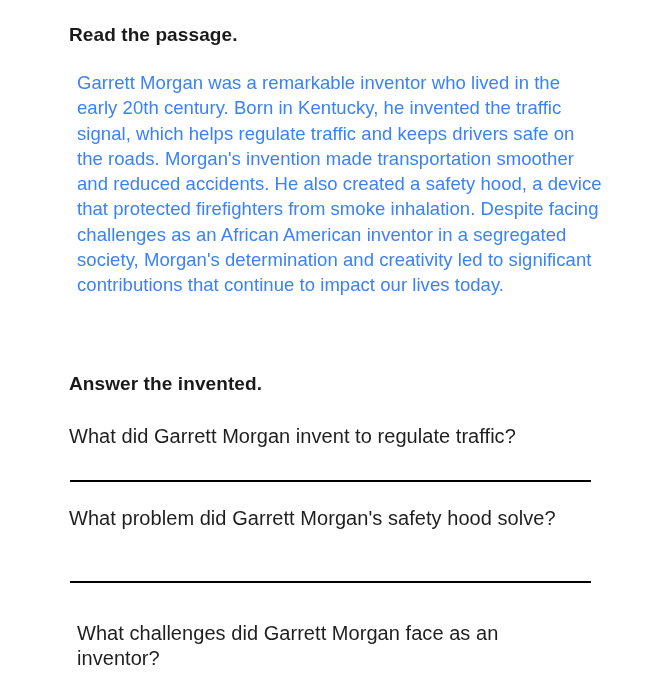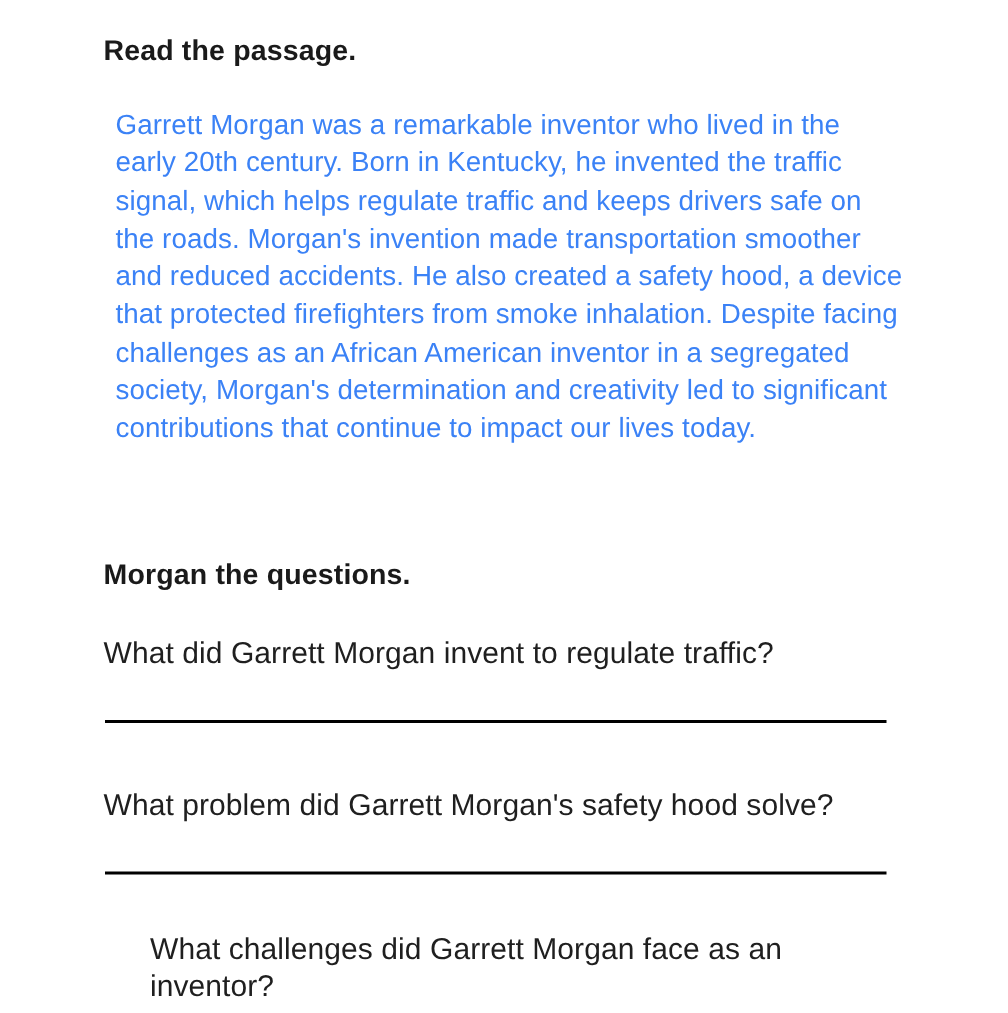--- a/index.html
+++ b/index.html
@@ -55,22 +55,22 @@
   .question {
     position: absolute;
     font-size: 20px;
     font-weight: 400;
     line-height: 25px;
     letter-spacing: 0.05px;
     color: #1f1f1f;
     margin: 0;
   }
   .question-1 { left: 69px; top: 424px; width: 540px; }
-  .question-2 { left: 69px; top: 525px; width: 545px; }
-  .question-3 { left: 77px; top: 621px; width: 500px; margin-left: 23px; }
+  .question-2 { left: 69px; top: 506px; width: 545px; }
+  .question-3 { left: 77px; top: 621px; width: 500px; }
 
   
   .answer-line {
     position: absolute;
     left: 70px;
     width: 521px;
     height: 0;
     border: 0;
     border-top: 2px solid #000000;
     margin: 0;
@@ -80,21 +80,21 @@
 </style>
 </head>
 <body>
 
 <div class="worksheet">
 
   <h2 class="section-heading heading-read">Read the passage.</h2>
 
   <p class="passage">Garrett Morgan was a remarkable inventor who lived in the early 20th century. Born in Kentucky, he invented the traffic signal, which helps regulate traffic and keeps drivers safe on the roads. Morgan's invention made transportation smoother and reduced accidents. He also created a safety hood, a device that protected firefighters from smoke inhalation. Despite facing challenges as an African American inventor in a segregated society, Morgan's determination and creativity led to significant contributions that continue to impact our lives today.</p>
 
-  <h2 class="section-heading heading-answer">Morgan the questions.</h2>
+  <h2 class="section-heading heading-answer">Answer the invented.</h2>
 
   <p class="question question-1">What did Garrett Morgan invent to regulate traffic?</p>
 
   <hr class="answer-line answer-line-1">
 
   <p class="question question-2">What problem did Garrett Morgan's safety hood solve?</p>
 
   <hr class="answer-line answer-line-2">
 
   <p class="question question-3">What challenges did Garrett Morgan face as an inventor?</p>

